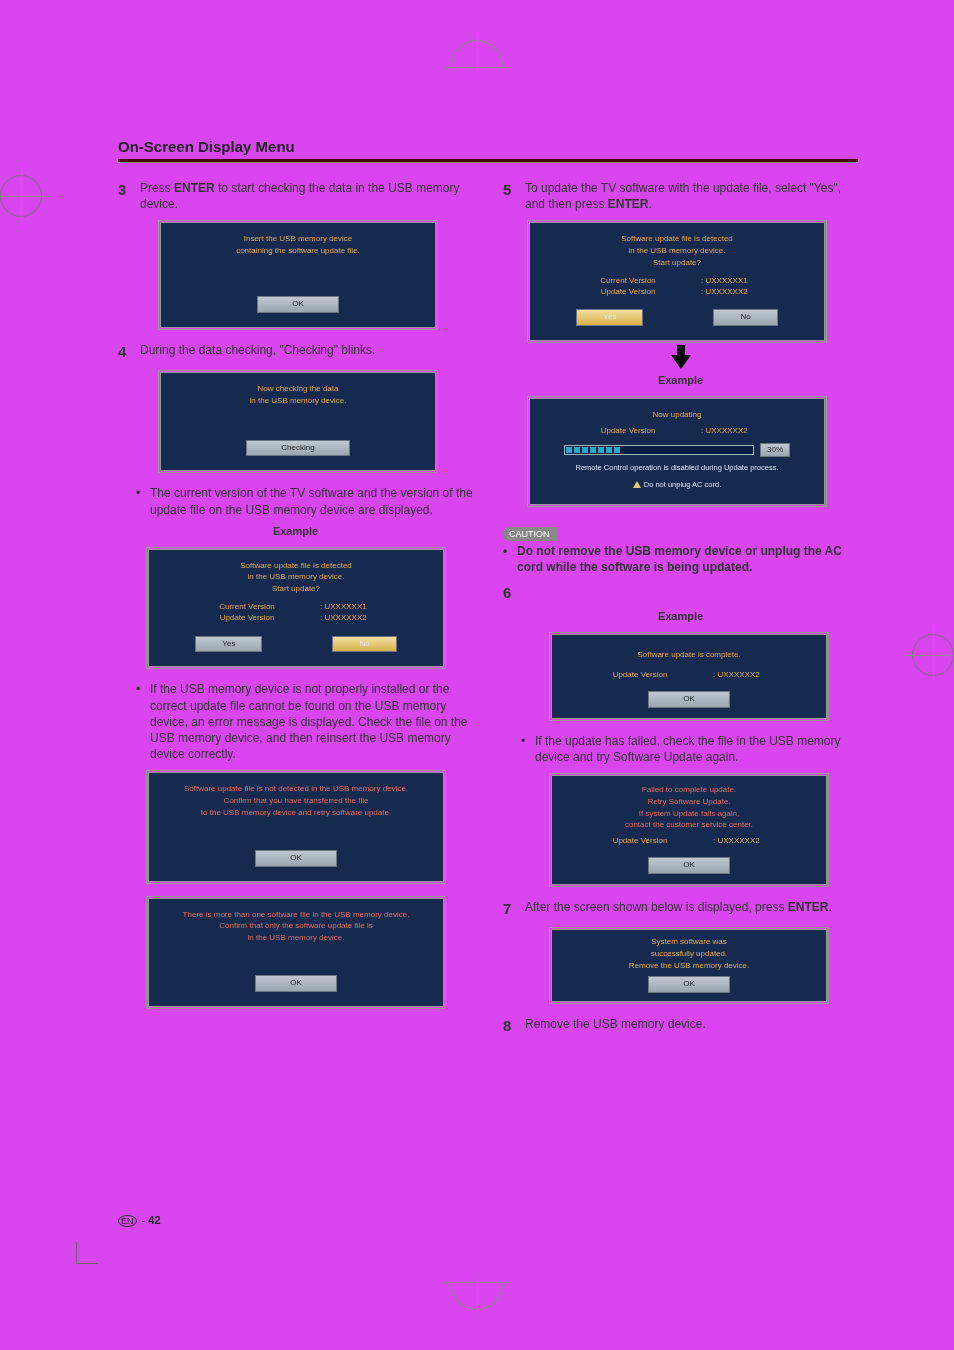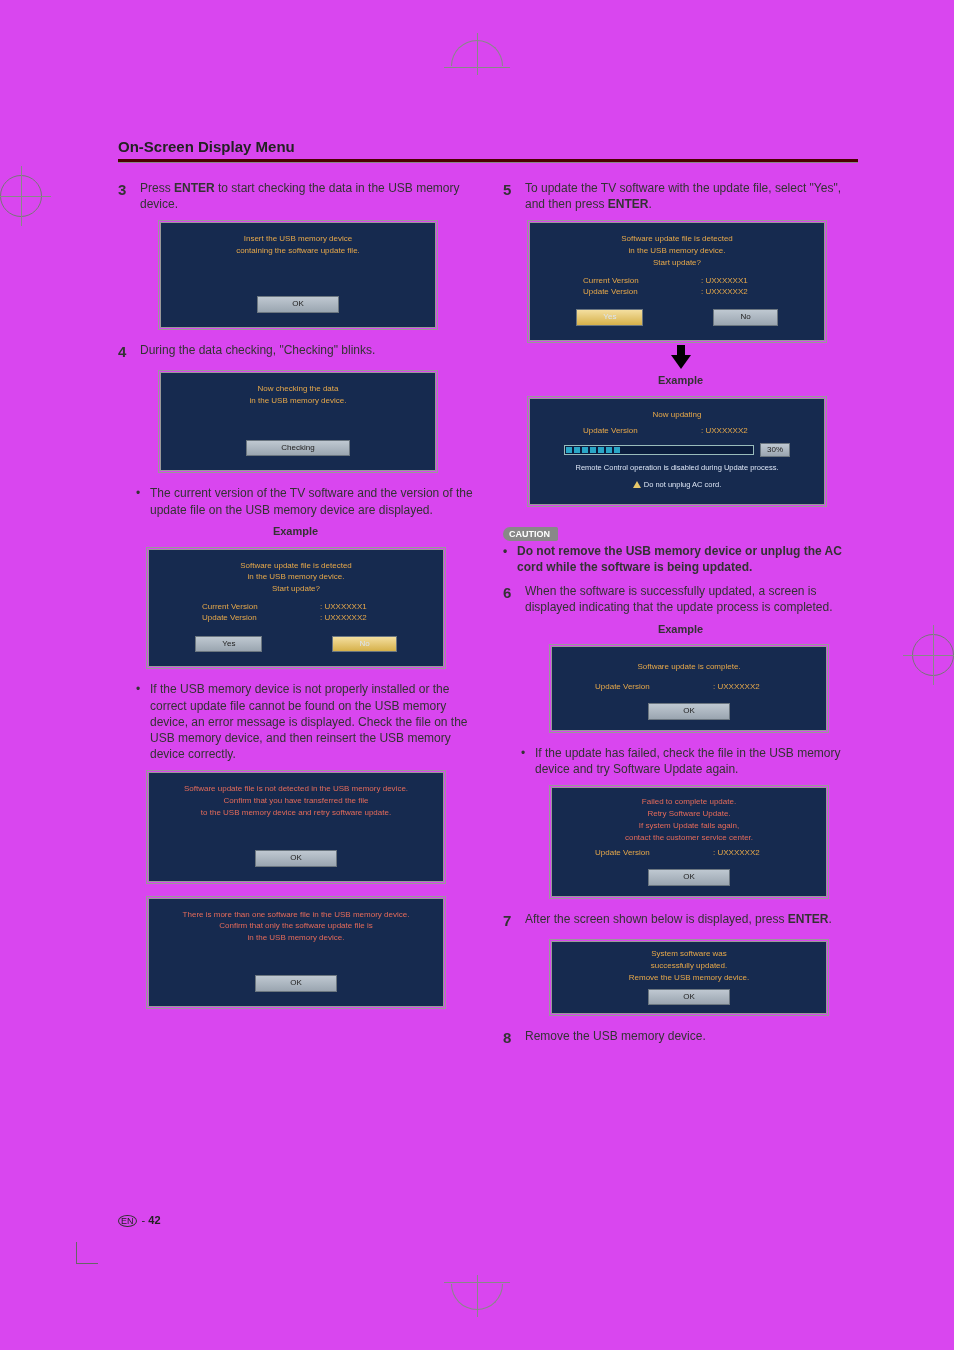--- a/index.html
+++ b/index.html
@@ -102,21 +102,21 @@
     background: #162a4f;
     color: #dbe4f4;
     font-size: 8px;
     text-align: center;
     padding: 10px 8px 14px;
   }
   .screenbox-inner .line { margin: 1px 0; }
   .screenbox-inner .orange { color: #e6a84a; }
   .screenbox-inner .red { color: #e46b5a; }
   .kvrow { display: flex; justify-content: center; gap: 28px; font-size: 8px; }
-  .kvrow .k { text-align: left; width: 90px; }
+  .kvrow .k { text-align: center; width: 90px; }
   .kvrow .v { text-align: left; width: 70px; color: #e6a84a; }
 
   .okbtn {
     display: inline-block;
     background: linear-gradient(#bfc8d1,#9aa5b0);
     color: #222;
     font-size: 8px;
     padding: 2px 34px;
     border: 1px solid #6b7680;
     margin-top: 10px;
@@ -148,21 +148,21 @@
     position:absolute; left:1px; top:1px; bottom:1px; width:56px;
     background: repeating-linear-gradient(90deg,#2aa6c6 0 6px,#0b1d3e 6px 8px);
   }
   .prog-pct {
     background: linear-gradient(#bfc8d1,#9aa5b0);
     color:#222; font-size:8px; padding:1px 6px; border:1px solid #6b7680;
   }
 
   .caution-badge {
     display:inline-block; background:#888; color:#fff; font-size:9px;
-    padding:1px 8px 1px 6px; border-radius: 8px 2px 2px 8px; font-weight:bold;
+    padding:1px 8px 1px 6px; border-radius: 8px 2px 2px 8px; font-weight:normal;
     margin-bottom: 2px;
   }
   .caution-text { font-weight: bold; margin: 0 0 8px 0; display:flex; gap:6px; }
   .caution-text .dot { min-width:8px; }
 
   .page-num { position:absolute; left:118px; bottom:124px; font-size:11px; color:#222; }
   .page-num .en { font-size:9px; border:1px solid #333; border-radius:50%; padding:0 2px; margin-right:2px; }
 
   .scr-small { margin-left: 46px; width: 280px; }
   .scr-small .screenbox-inner { padding: 8px 8px 10px; }
@@ -337,21 +337,21 @@
         <div style="height:6px"></div>
         <span class="caution-badge">CAUTION</span>
         <div class="caution-text">
           <span class="dot">•</span>
           <span>Do not remove the USB memory device or unplug the AC cord while the software is being updated.</span>
         </div>
 
         <div class="step">
           <div class="step-num">6</div>
           <div class="step-text">
-            <span>When the software is successfully updated, a screen is displayed indicating that the update process is completed.</span><br>
+            <br>
           </div>
         </div>
 
         <div class="example-label">Example</div>
 
         <div class="screenbox scr-small">
           <div class="screenbox-inner">
             <div style="height:6px"></div>
             <div class="line orange">Software update is complete.</div>
             <div style="height:8px"></div>

